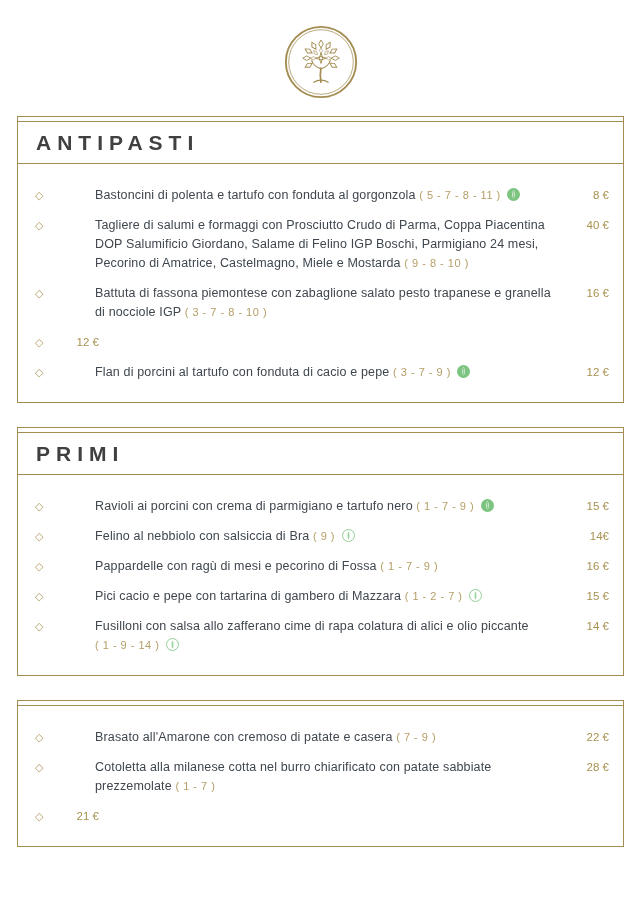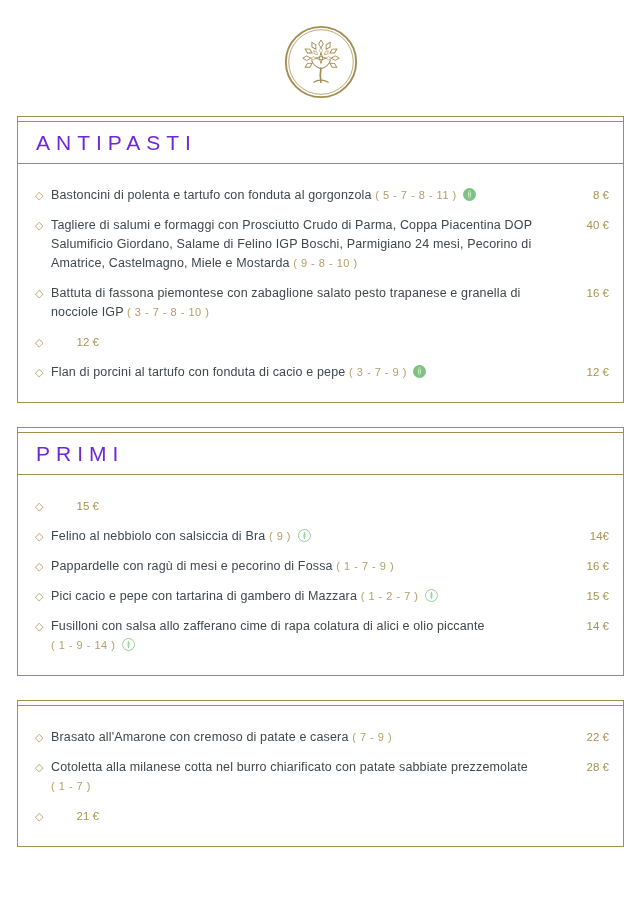--- a/index.html
+++ b/index.html
@@ -20,37 +20,38 @@
     border:1.4px solid #a48d52;
     margin-bottom:24px;
     background:#ffffff;
   }
   .section-topband { height:5px; border-bottom:1px solid #a48d52; }
   .section-title-row {
     padding:9px 18px 8px 18px;
     border-bottom:1px solid #a48d52;
   }
   .section-title {
-    font-size:21px; letter-spacing:6px; color:#6d28d9;
-    font-weight:400;
+    font-size:21px; letter-spacing:6px; color:#404040;
+    font-weight:700;
   }
   .section-body { padding:22px 14px 16px 17px; }
 
   
   .item { display:flex; align-items:flex-start; margin-bottom:11px; }
   .item:last-child { margin-bottom:4px; }
   .bullet {
     width:16px; flex:0 0 16px;
     color:#b09a5e; font-size:11px; line-height:19px;
     font-family:"DejaVu Sans",sans-serif;
   }
   .item-text {
     flex:1 1 auto; padding-right:10px;
     font-size:12.5px; line-height:19px; letter-spacing:0.15px;
     color:#3f464e;
+    margin-left:44px;
   }
   .allergens {
     color:#b49e66; font-size:11px; letter-spacing:0.5px;
     white-space:nowrap;
   }
   .price {
     flex:0 0 48px; text-align:right;
     color:#a8914f; font-size:11.5px; line-height:19px;
     white-space:nowrap;
   }
@@ -166,20 +167,28 @@
   </section>
 
   <section class="section">
     <div class="section-topband"></div>
     <div class="section-title-row">
       <span class="section-title">PRIMI</span>
     </div>
     <div class="section-body">
   <div class="item">
     <span class="bullet">◇</span>
+    <span class="item-text">
+      <span class="dish-name">Ravioli ai porcini con crema di parmigiano e tartufo nero </span>
+      <span class="allergens">( 1 - 7 - 9 )</span>
+    <span class="badge"><svg viewBox="0 0 13 13">
+                  <circle cx="6.5" cy="6.5" r="6.5" fill="#7cc47f"></circle>
+                  <path d="M6.5 2 C8.3 3.8 8.3 9 6.5 11 C4.7 9 4.7 3.8 6.5 2 Z" fill="#dff0df"></path>
+                  <line x1="6.5" y1="3" x2="6.5" y2="10.5" stroke="#7cc47f" stroke-width="0.8"></line>
+                </svg></span></span>
     <span class="price">15 €</span>
   </div>
 
   <div class="item">
     <span class="bullet">◇</span>
     <span class="item-text">
       <span class="dish-name">Felino al nebbiolo con salsiccia di Bra </span>
       <span class="allergens">( 9 )</span>
     <span class="badge"><svg viewBox="0 0 13 13">
                   <circle cx="6.5" cy="6.5" r="6" fill="none" stroke="#93ce95" stroke-width="1"></circle>

